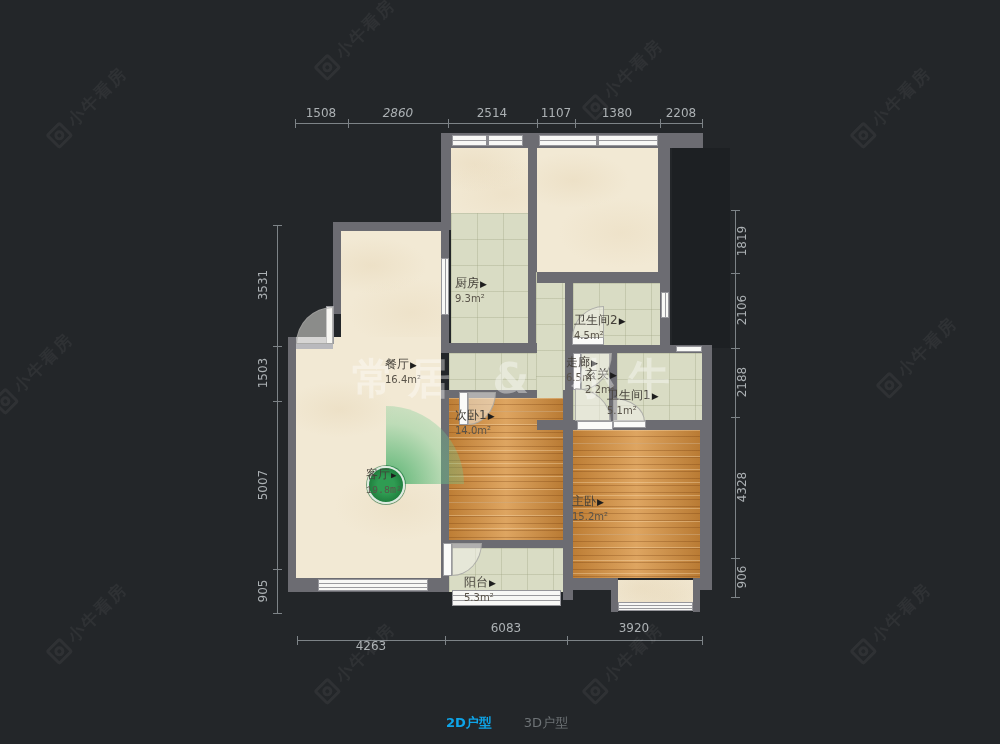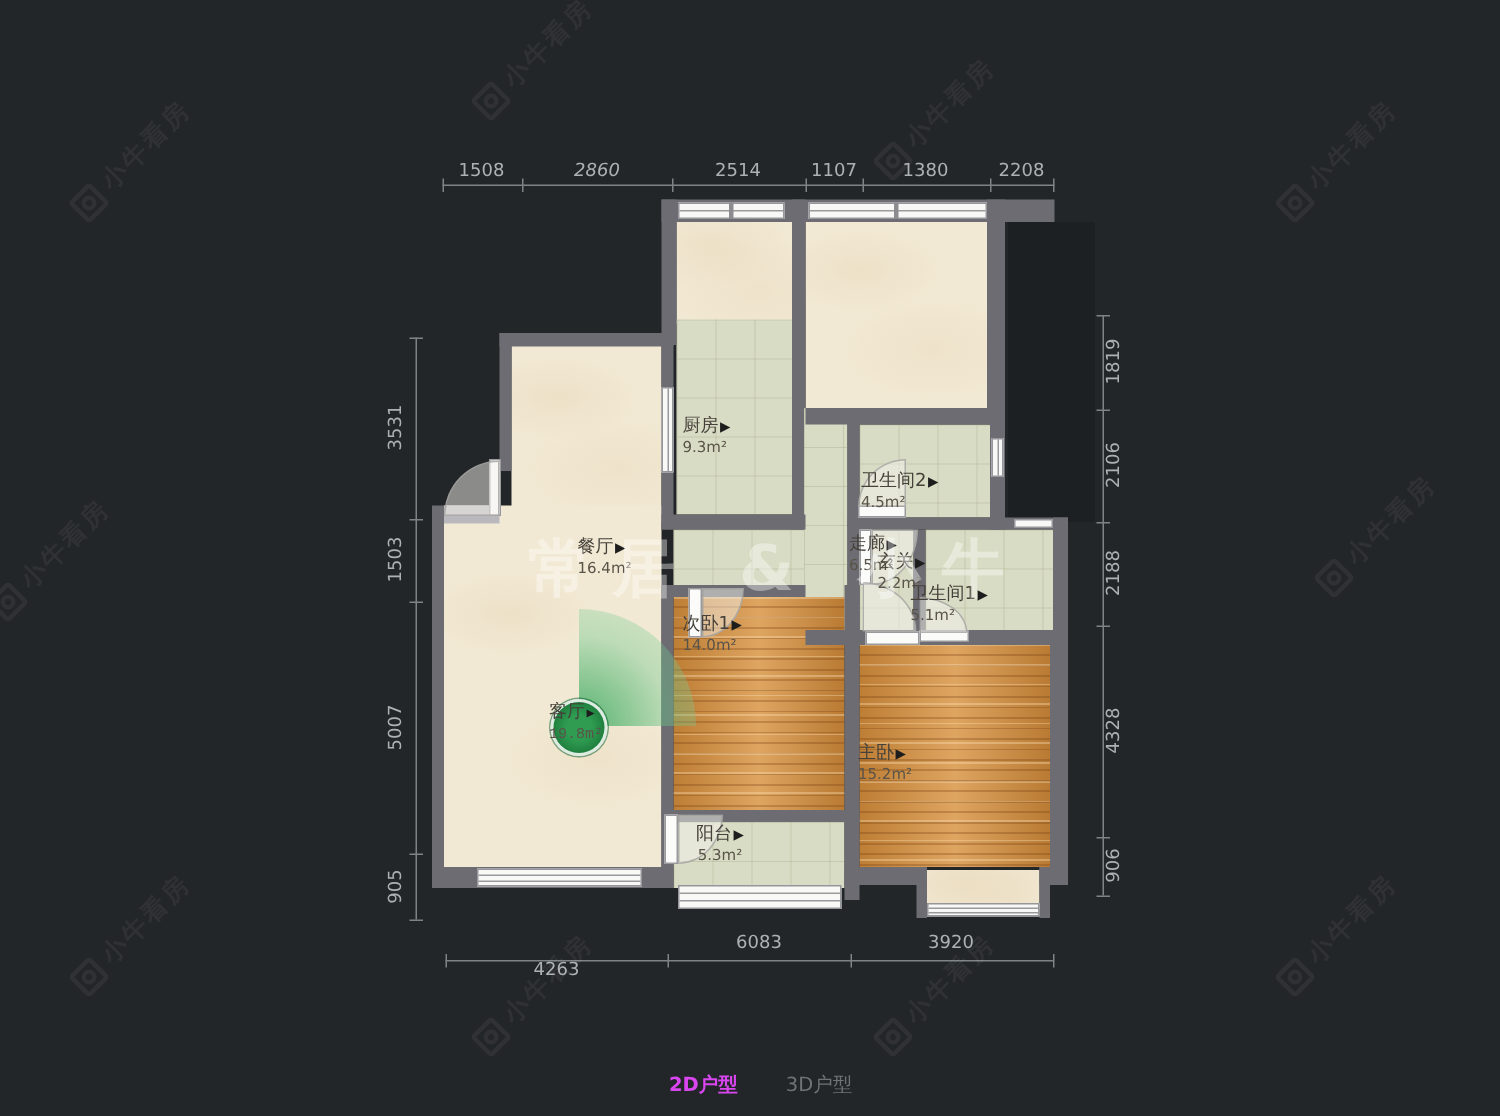--- a/index.html
+++ b/index.html
@@ -47,21 +47,21 @@
   .wm-center{position:absolute;left:352px;top:351px;color:rgba(255,255,255,0.38);font-size:42px;
              font-weight:bold;letter-spacing:14px;white-space:nowrap;z-index:55;pointer-events:none;}
   
   .cone{position:absolute;left:386px;top:406px;width:78px;height:78px;border-radius:0 100% 0 0;z-index:20;
         background:radial-gradient(circle at 0% 100%, rgba(58,168,94,.85) 0%, rgba(110,200,140,.4) 55%, rgba(150,215,175,.18) 100%);}
   .vr{position:absolute;left:367px;top:466px;width:38px;height:38px;border-radius:50%;z-index:25;
       background:radial-gradient(circle, #2f9c52 35%, #1e7c3c 75%);
       border:2px solid rgba(255,255,255,.85);box-sizing:border-box;box-shadow:0 0 0 1px rgba(0,90,40,.5);}
   
   #toggle{position:absolute;left:446px;top:714px;display:flex;gap:32px;font-size:13px;z-index:70;}
-  .t2d{color:#d946ef;font-weight:bold;}
+  .t2d{color:#0ea5e9;font-weight:bold;}
   .t3d{color:#6e7376;}
 </style>
 </head>
 <body>
 
 <div id="screen">
 
   <div class="wm" style="left:88px;top:106px">
       <span class="wm-ic"></span>
       <span>小牛看房</span>
@@ -210,21 +210,21 @@
       <div class="area">5.1m²</div>
     </div>
     <div class="rlabel" style="left:455px;top:408px;">
       <div><span>次卧1</span><span class="ar">▶</span></div>
       <div class="area">14.0m²</div>
     </div>
     <div class="rlabel" style="left:572px;top:494px;">
       <div><span>主卧</span><span class="ar">▶</span></div>
       <div class="area">15.2m²</div>
     </div>
-    <div class="rlabel" style="left:464px;top:548px;text-align:center;">
+    <div class="rlabel" style="left:464px;top:575px;">
       <div><span>阳台</span><span class="ar">▶</span></div>
       <div class="area">5.3m²</div>
     </div>
 
     <div class="wm-center">常居 &amp; 小牛</div>
   </div>
 
   <div>
     <div class="dimline" style="left:295px;top:123px;width:408px;height:1px;"></div>
     <div class="tick" style="left:295px;top:119px;width:1px;height:9px;"></div>

